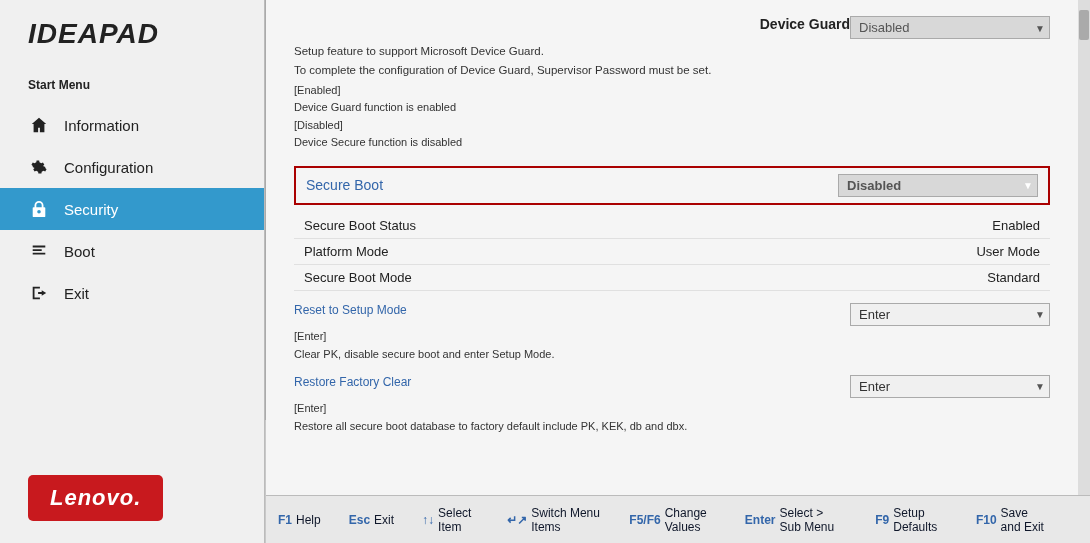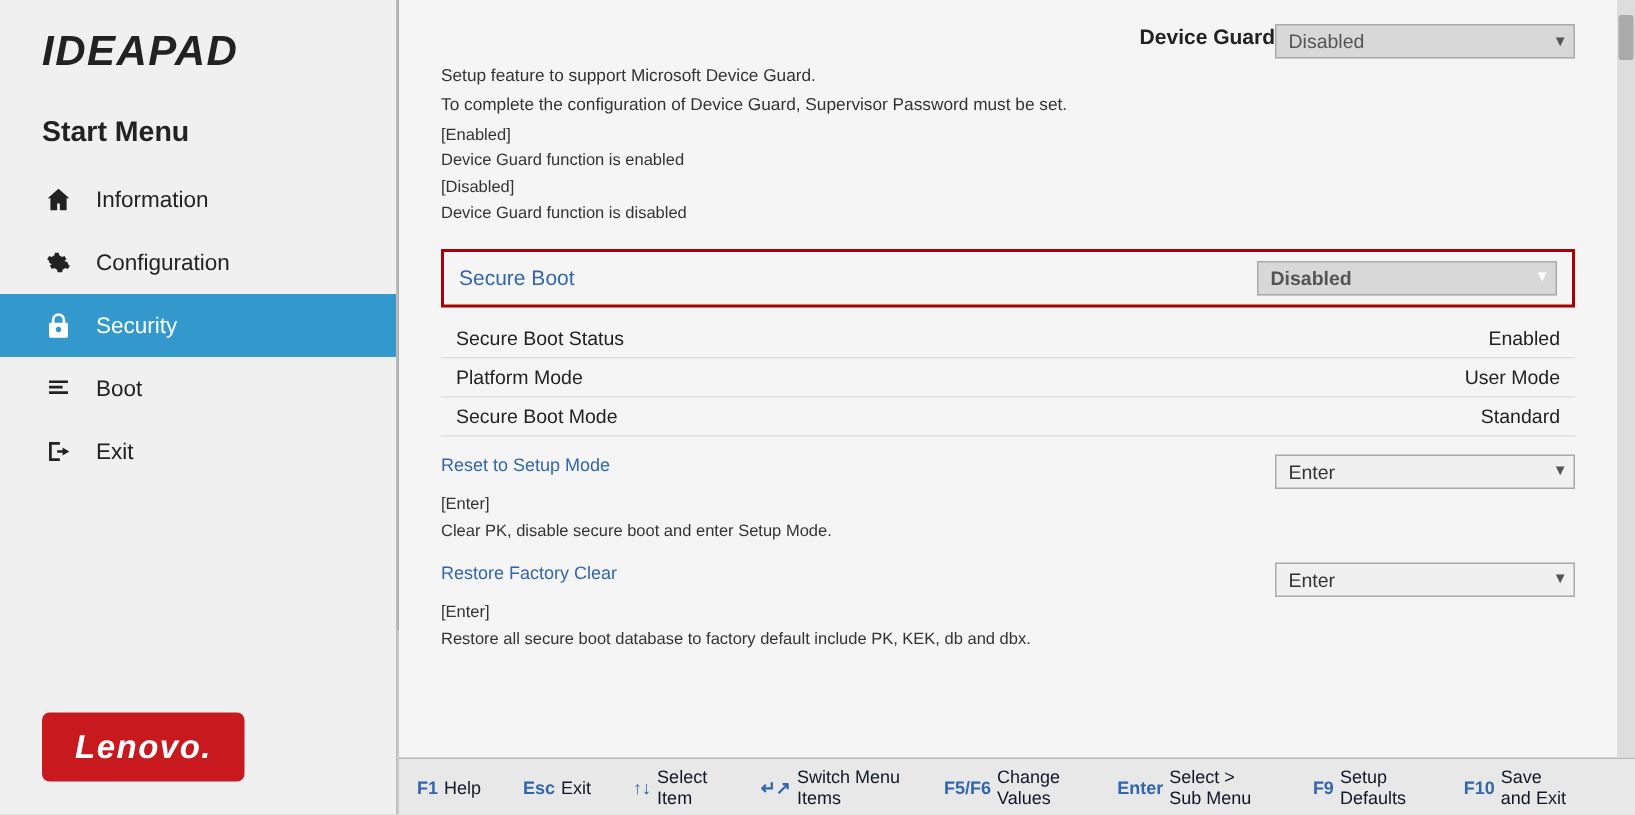--- a/index.html
+++ b/index.html
@@ -38,21 +38,21 @@
     .logo-text {
       font-size: 28px;
       font-weight: 700;
       color: #222;
       letter-spacing: 1px;
       font-style: italic;
     }
 
     .start-menu-label {
       padding: 18px 28px 12px 28px;
-      font-size: 19px;
+      font-size: 12px;
       font-weight: 600;
       color: #222;
     }
 
     .nav-item {
       display: flex;
       align-items: center;
       padding: 10px 28px;
       font-size: 15px;
       color: #222;
@@ -276,21 +276,21 @@
 
     .action-desc {
       font-size: 11px;
       color: #333;
       line-height: 1.5;
       margin-top: 2px;
     }
 
     
     .footer-bar {
-      height: 38px;
+      height: 48px;
       background: #e8e8e8;
       border-top: 1px solid #bbb;
       display: flex;
       align-items: center;
       padding: 0 12px;
       gap: 0;
       font-size: 12px;
     }
 
     .footer-item {
@@ -420,21 +420,21 @@
               </select>
               <span class="dropdown-arrow">▼</span>
             </div>
           </div>
           <div class="section-desc">Setup feature to support Microsoft Device Guard.</div>
           <div class="section-desc">To complete the configuration of Device Guard, Supervisor Password must be set.</div>
           <div class="section-info">
             <div>[Enabled]</div>
             <div>Device Guard function is enabled</div>
             <div>[Disabled]</div>
-            <div>Device Guard function is disabled</div>
+            <div>Device Secure function is disabled</div>
           </div>
         </div>
 
         <div class="secure-boot-section">
           <div class="secure-boot-header">
             <span class="secure-boot-title">Secure Boot</span>
             <div class="secure-boot-dropdown-wrapper dropdown-wrapper">
               <select class="secure-boot-dropdown">
                 <option>Disabled</option>
                 <option>Enabled</option>

